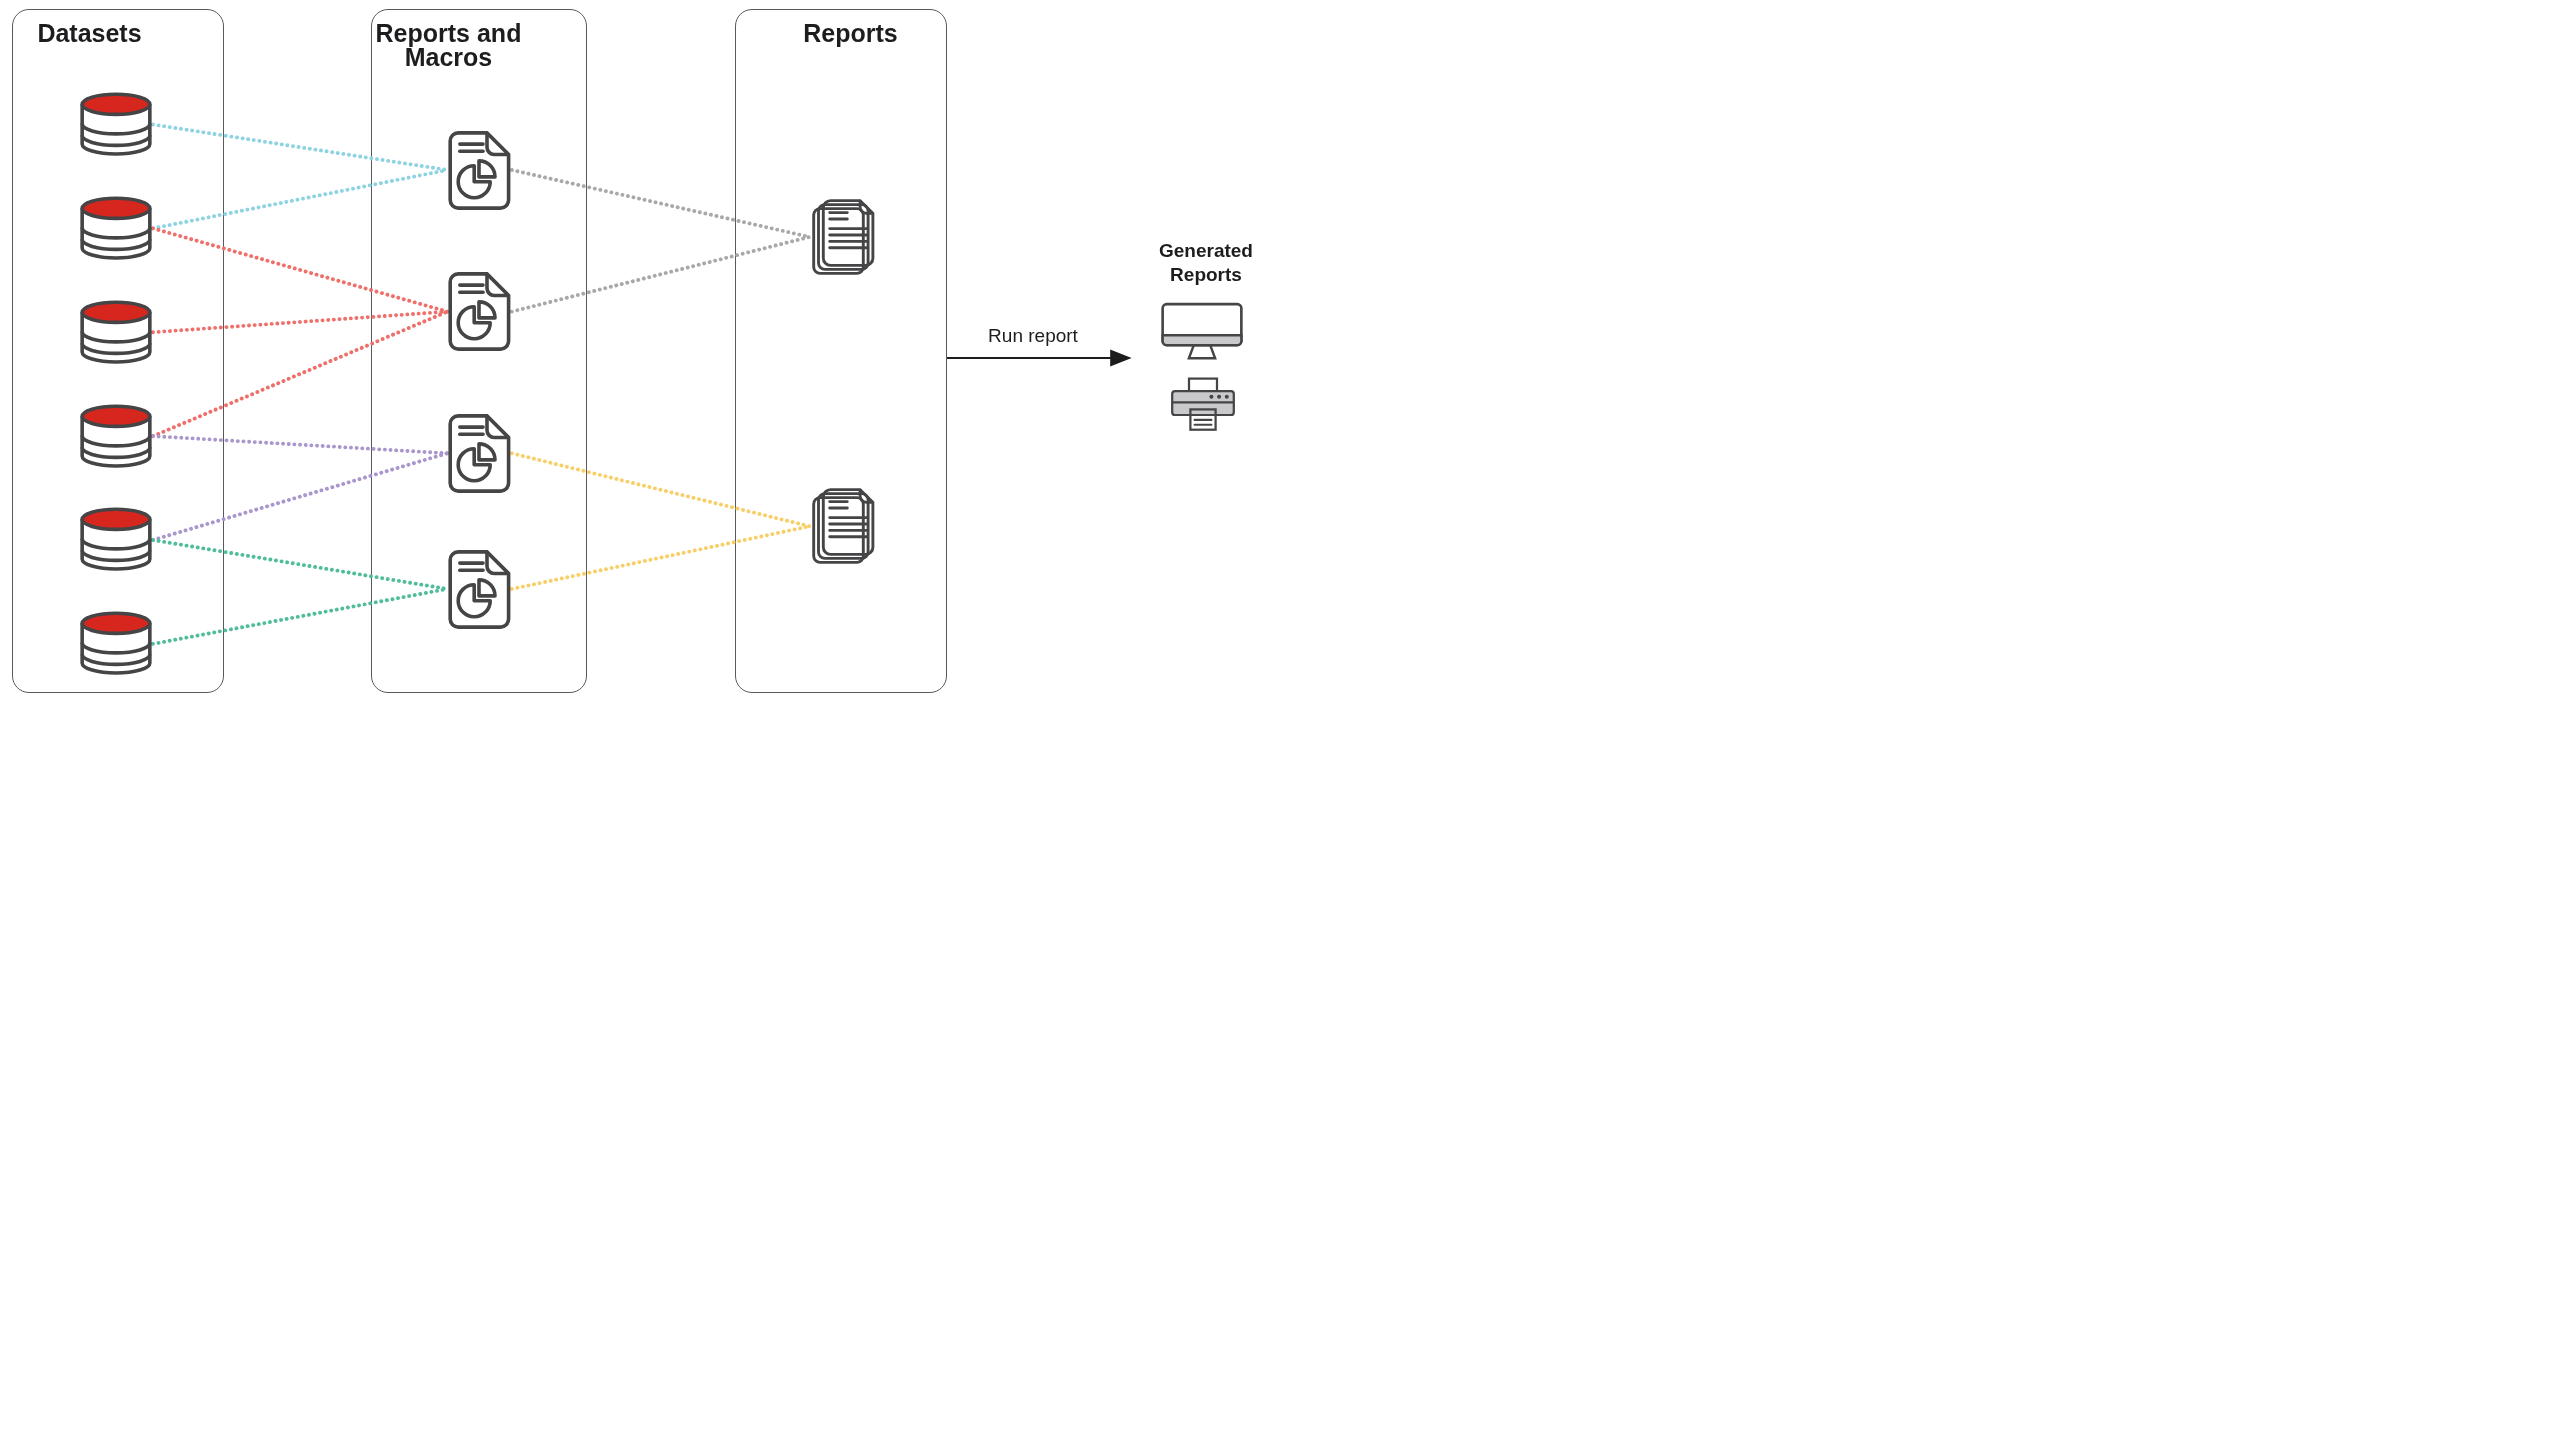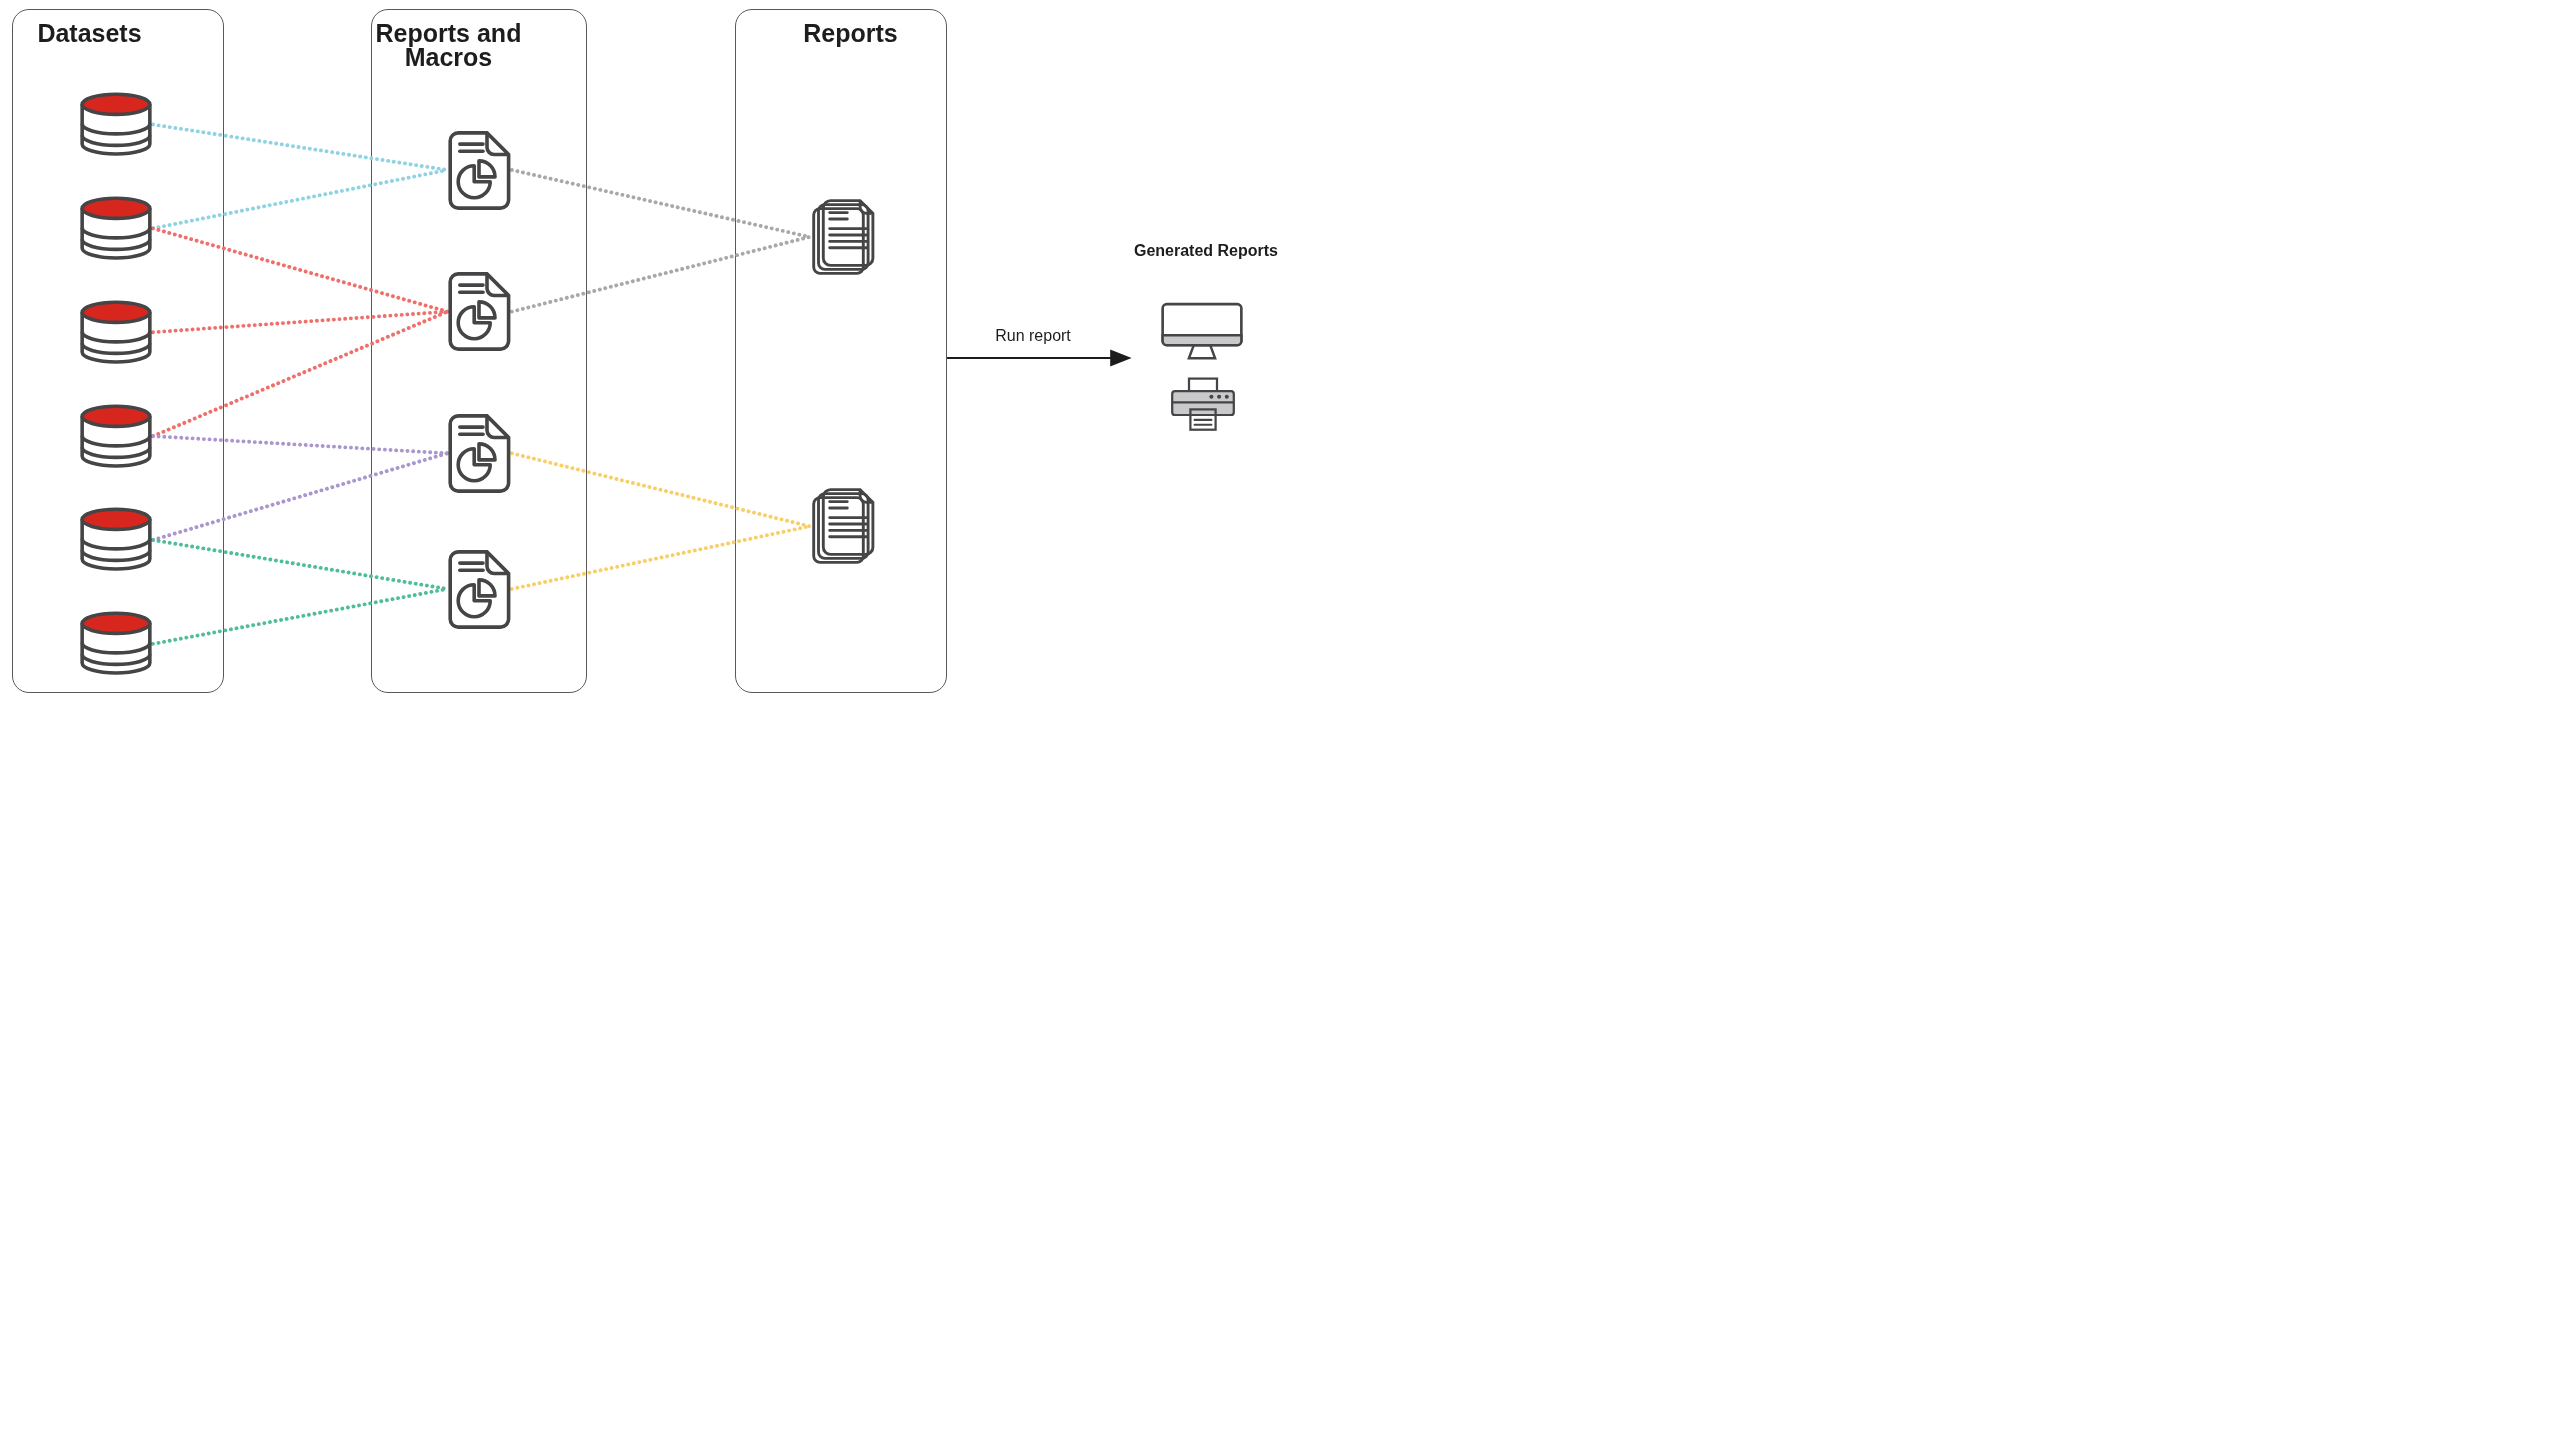--- a/index.html
+++ b/index.html
@@ -16,21 +16,21 @@
   #box-reports{left:735px;width:212px;}
   .col-title{
     position:absolute;top:20.6px;left:0;right:0;margin:0 auto;max-width:155px;
     text-align:center;font-size:25px;font-weight:600;line-height:24px;color:#1d1d1f;
     z-index:4;
   }
   .icon{position:absolute;z-index:3;}
   .icon svg{display:block;width:100%;height:100%;}
   #connections{position:absolute;left:0;top:0;z-index:2;}
   .side-label{
-    position:absolute;text-align:center;font-size:16px;font-weight:500;line-height:24px;
+    position:absolute;text-align:center;font-size:19px;font-weight:500;line-height:24px;
     z-index:4;color:#1d1d1f;
   }
   #generated-title{left:1133px;top:239px;width:146px;font-weight:600;}
   #run-report-label{left:947px;top:324px;width:172px;}
   .outline{stroke:var(--icon-outline,#454547);fill:none;}
 </style>
 </head>
 <body>
 
 <svg width="0" height="0" style="position:absolute">

